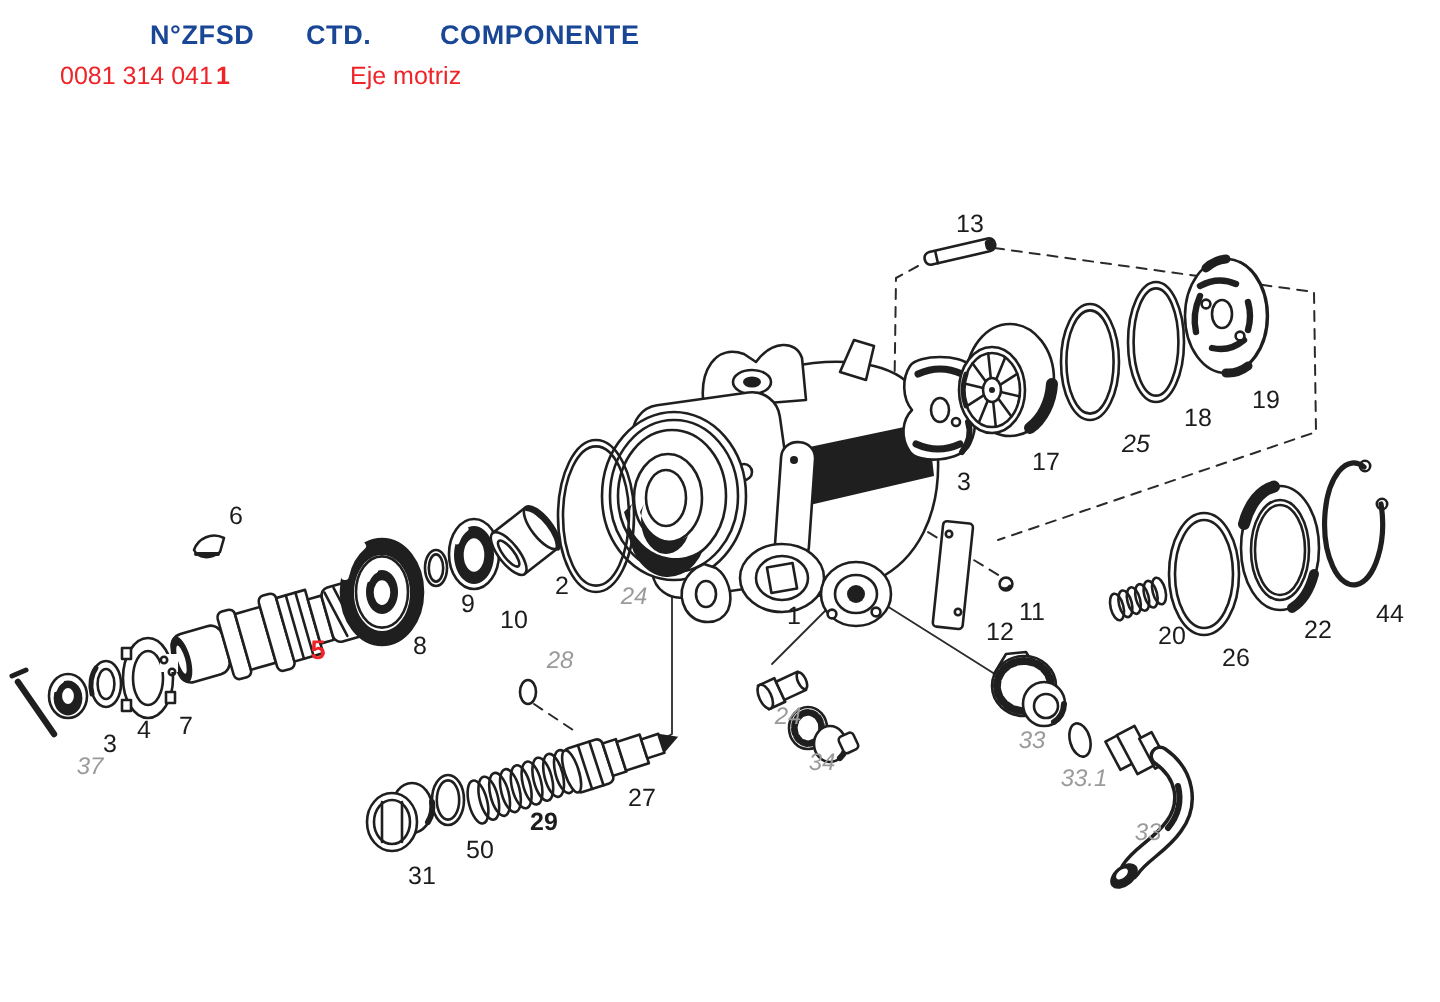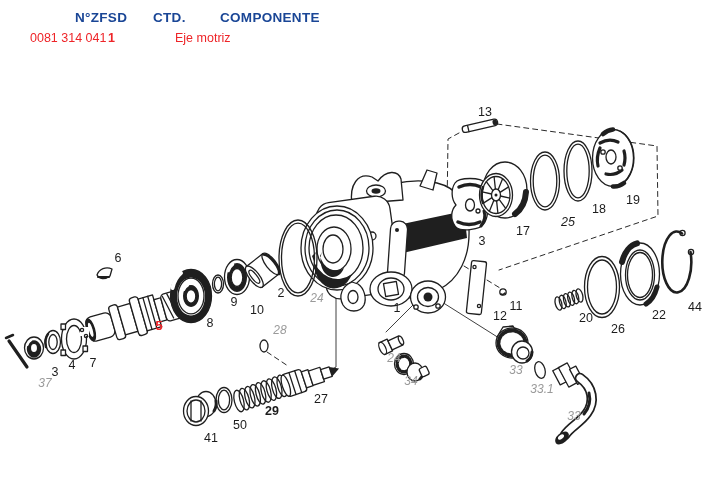--- a/index.html
+++ b/index.html
@@ -374,14 +374,14 @@
     <div class="part-label normal" style="left: 58px; top: 365px;">4</div>
     <div class="part-label normal" style="left: 79px; top: 363px;">7</div>
     <div class="part-label ref" style="left: 380px; top: 358px;">24</div>
     <div class="part-label ref" style="left: 397px; top: 381px;">34</div>
     <div class="part-label ref" style="left: 502px; top: 370px;">33</div>
     <div class="part-label ref" style="left: 528px; top: 389px;">33.1</div>
     <div class="part-label ref" style="left: 560px; top: 416px;">33</div>
     <div class="part-label normal" style="left: 307px; top: 399px;">27</div>
     <div class="part-label normal" style="left: 258px; top: 411px; font-weight: bold;">29</div>
     <div class="part-label normal" style="left: 226px; top: 425px;">50</div>
-    <div class="part-label normal" style="left: 197px; top: 438px;">41</div>
+    <div class="part-label normal" style="left: 197px; top: 438px;">31</div>
   </div>
 
 </body></html>

